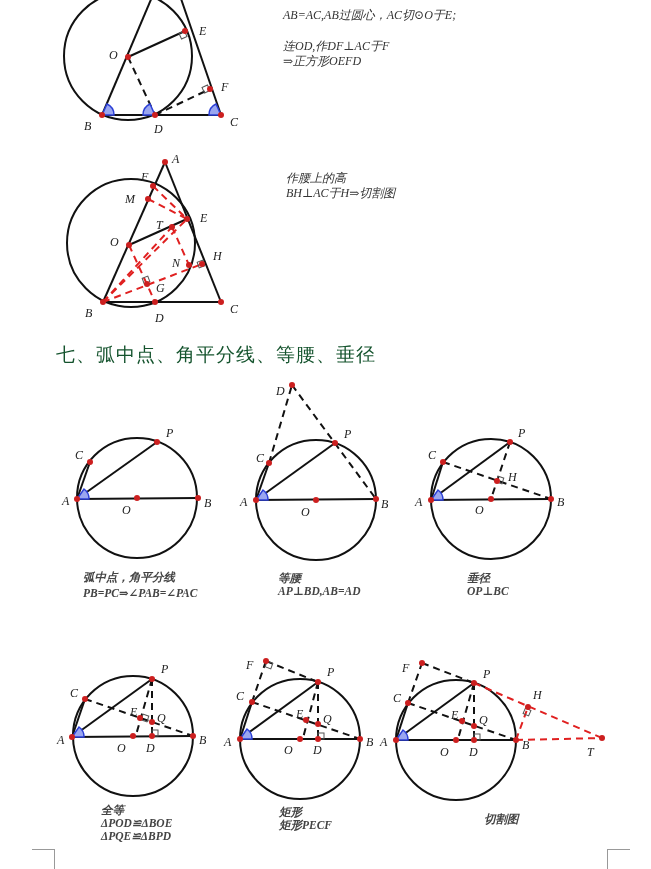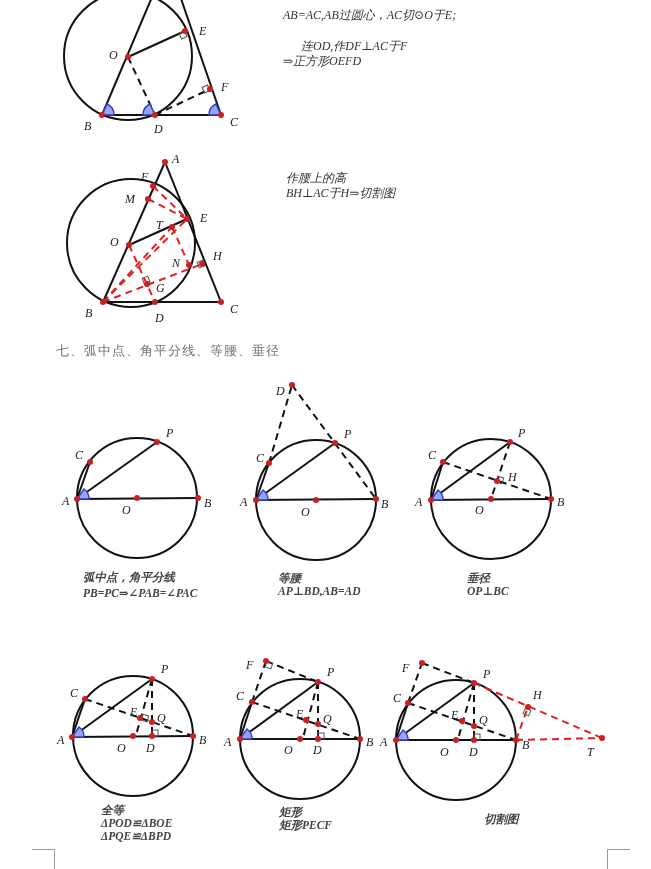--- a/index.html
+++ b/index.html
@@ -2,21 +2,21 @@
 <html><head>
 <meta charset="utf-8">
 <style>
   html, body { margin:0; padding:0; background:#ffffff; }
   body { width:651px; height:869px; position:relative; overflow:hidden;
          font-family:"Liberation Serif","DejaVu Serif",serif; color:#222; }
   svg { position:absolute; left:0; top:0; }
   .note { position:absolute; font-style:italic; font-size:12px; line-height:15px; color:#333; white-space:nowrap; }
   .cap  { position:absolute; font-style:italic; font-size:11.5px; line-height:13px; color:#444; white-space:nowrap;font-weight:bold; }
   .heading { position:absolute; left:56px; top:342px; font-family:"DejaVu Sans","Liberation Sans",sans-serif;
-             font-size:13px; color:#737373; letter-spacing:1px; white-space:nowrap; }
+             font-size:19px; color:#14532d; letter-spacing:1px; white-space:nowrap; }
   .lbl { font-family:"Liberation Serif","DejaVu Serif",serif; font-style:italic; font-size:12px; fill:#222; }
   .crn { position:absolute; border-color:#999; border-style:solid; width:22px; height:20px; }
 </style>
 </head>
 <body>
 
 <svg width="651" height="869" viewBox="0 0 651 869">
   <defs>
     <style>
       .k{stroke:#111;stroke-width:2;fill:none}
@@ -256,21 +256,21 @@
     <text class="lbl" x="479" y="724">Q</text>
     <text class="lbl" x="380" y="746">A</text>
     <text class="lbl" x="440" y="756">O</text>
     <text class="lbl" x="469" y="756">D</text>
     <text class="lbl" x="522" y="749">B</text>
     <text class="lbl" x="587" y="756">T</text>
   </g>
 </svg>
 
 <div class="note" style="left:283px;top:8px;">AB=AC,AB过圆心，AC切⊙O于E;</div>
-<div class="note" style="left:301px;top:39px;">连OD,作DF⊥AC于F</div>
+<div class="note" style="left:283px;top:39px;">连OD,作DF⊥AC于F</div>
 <div class="note" style="left:283px;top:54px;">⇒正方形OEFD</div>
 
 <div class="note" style="left:286px;top:171px;">作腰上的高</div>
 <div class="note" style="left:286px;top:186px;">BH⊥AC于H⇒切割图</div>
 
 <div class="heading">七、弧中点、角平分线、等腰、垂径</div>
 
 <div class="cap" style="left:83px;top:571px;">弧中点，角平分线</div>
 <div class="cap" style="left:83px;top:587px;">PB=PC⇒∠PAB=∠PAC</div>
 <div class="cap" style="left:278px;top:572px;">等腰</div>

